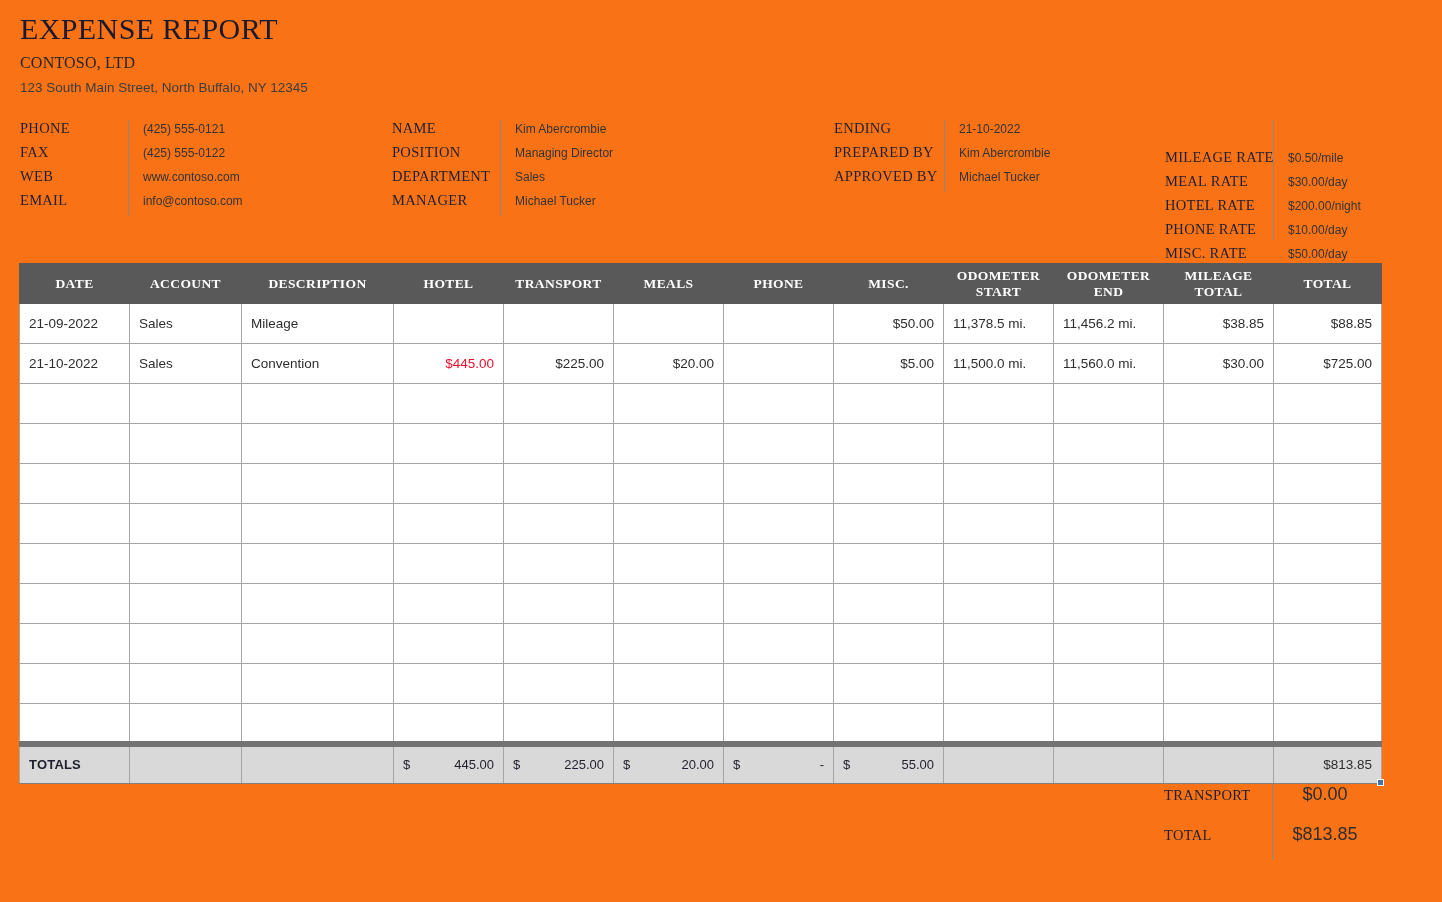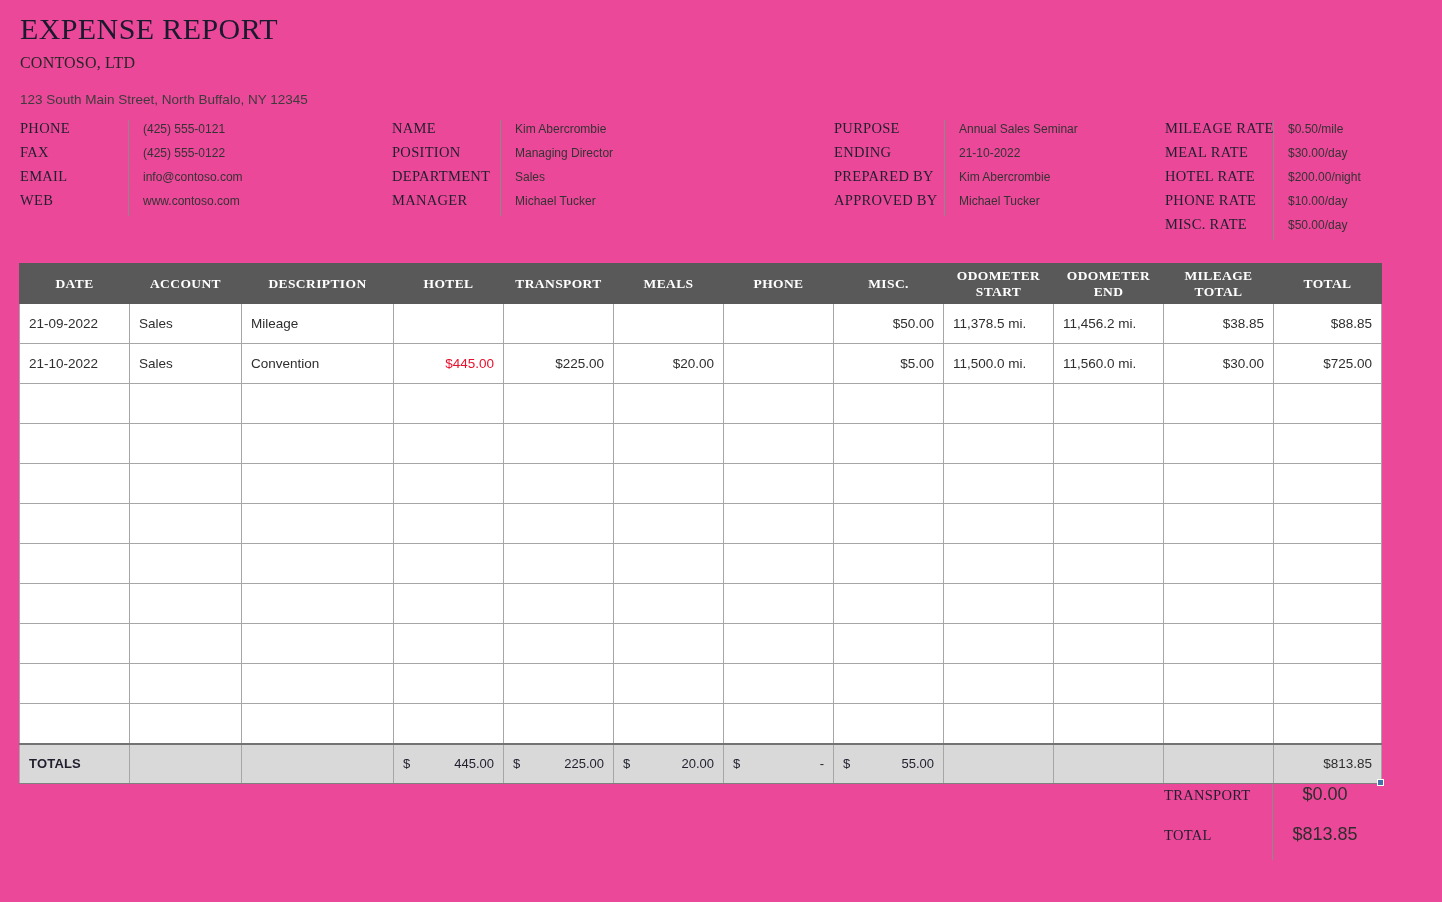--- a/index.html
+++ b/index.html
@@ -9,21 +9,21 @@
     width: 1442px;
     height: 902px;
     background: #ffffff;
     font-family: "Liberation Sans", sans-serif;
     -webkit-font-smoothing: antialiased;
   }
   .page {
     position: relative;
     width: 1442px;
     height: 902px;
-    background: #ec4899;
+    background: #f97316;
     overflow: hidden;
   }
 
   
   .masthead { position: absolute; left: 20px; top: 12px; }
   .doc-title {
     font-family: "Liberation Serif", serif;
     font-size: 30px;
     letter-spacing: 0.4px;
     color: #1a1a2e;
@@ -35,21 +35,21 @@
     font-size: 16px;
     color: #262626;
     margin-top: 9px;
     letter-spacing: 0.2px;
     white-space: nowrap;
   }
   .company-address {
     font-family: "Liberation Sans", sans-serif;
     font-size: 13.5px;
     color: #3c3c3c;
-    margin-top: 20px;
+    margin-top: 8px;
     white-space: nowrap;
   }
 
   
   .info-block { position: absolute; top: 120px; }
   .info-row {
     display: flex;
     align-items: baseline;
     height: 24px;
   }
@@ -75,21 +75,21 @@
     padding-left: 14px;
   }
 
   #info-contact  { left: 20px;   }
   #info-contact  .info-label { width: 108px; }
   #info-employee { left: 392px;  }
   #info-employee .info-label { width: 108px; }
   #info-trip     { left: 834px;  }
   #info-trip     .info-label { width: 110px; }
   #info-rates    { left: 1165px; }
-  #info-rates    .info-label { width: 108px; }
+  #info-rates    .info-label { width: 108px; margin-top: 29px; }
 
   
   .expense-table {
     position: absolute;
     left: 19px;
     top: 263px;
     width: 1362px;
     border-collapse: collapse;
     table-layout: fixed;
   }
@@ -117,21 +117,21 @@
     vertical-align: middle;
     background: #ffffff;
   }
   td.num { text-align: right; }
   td.txt { text-align: left; }
   td.mid { text-align: left; }
   td.red { color: #e8112d; }
 
   tr.totals-row td {
     background: #d9d9d9;
-    border-top: 2px solid #737373;
+    border-top: 6px solid #737373;
     border-bottom: 1px solid #7f7f7f;
     font-weight: bold;
     color: #1f1f2e;
     font-size: 13px;
   }
   tr.totals-row td.money-split {
     padding: 2px 9px;
     font-weight: normal;
   }
   .money-split-inner {
@@ -217,29 +217,29 @@
       <span class="info-label">PHONE</span>
       <span class="info-sep"></span>
       <span class="info-value">(425) 555-0121</span>
     </div>
     <div class="info-row">
       <span class="info-label">FAX</span>
       <span class="info-sep"></span>
       <span class="info-value">(425) 555-0122</span>
     </div>
     <div class="info-row">
+      <span class="info-label">WEB</span>
+      <span class="info-sep"></span>
+      <span class="info-value">www.contoso.com</span>
+    </div>
+    <div class="info-row">
       <span class="info-label">EMAIL</span>
       <span class="info-sep"></span>
       <span class="info-value">info@contoso.com</span>
     </div>
-    <div class="info-row">
-      <span class="info-label">WEB</span>
-      <span class="info-sep"></span>
-      <span class="info-value">www.contoso.com</span>
-    </div>
   </div>
 
   <div class="info-block" id="info-employee">
     <div class="info-row">
       <span class="info-label">NAME</span>
       <span class="info-sep"></span>
       <span class="info-value">Kim Abercrombie</span>
     </div>
     <div class="info-row">
       <span class="info-label">POSITION</span>
@@ -252,25 +252,20 @@
       <span class="info-value">Sales</span>
     </div>
     <div class="info-row">
       <span class="info-label">MANAGER</span>
       <span class="info-sep"></span>
       <span class="info-value">Michael Tucker</span>
     </div>
   </div>
 
   <div class="info-block" id="info-trip">
-    <div class="info-row">
-      <span class="info-label">PURPOSE</span>
-      <span class="info-sep"></span>
-      <span class="info-value">Annual Sales Seminar</span>
-    </div>
     <div class="info-row">
       <span class="info-label">ENDING</span>
       <span class="info-sep"></span>
       <span class="info-value">21-10-2022</span>
     </div>
     <div class="info-row">
       <span class="info-label">PREPARED BY</span>
       <span class="info-sep"></span>
       <span class="info-value">Kim Abercrombie</span>
     </div>

